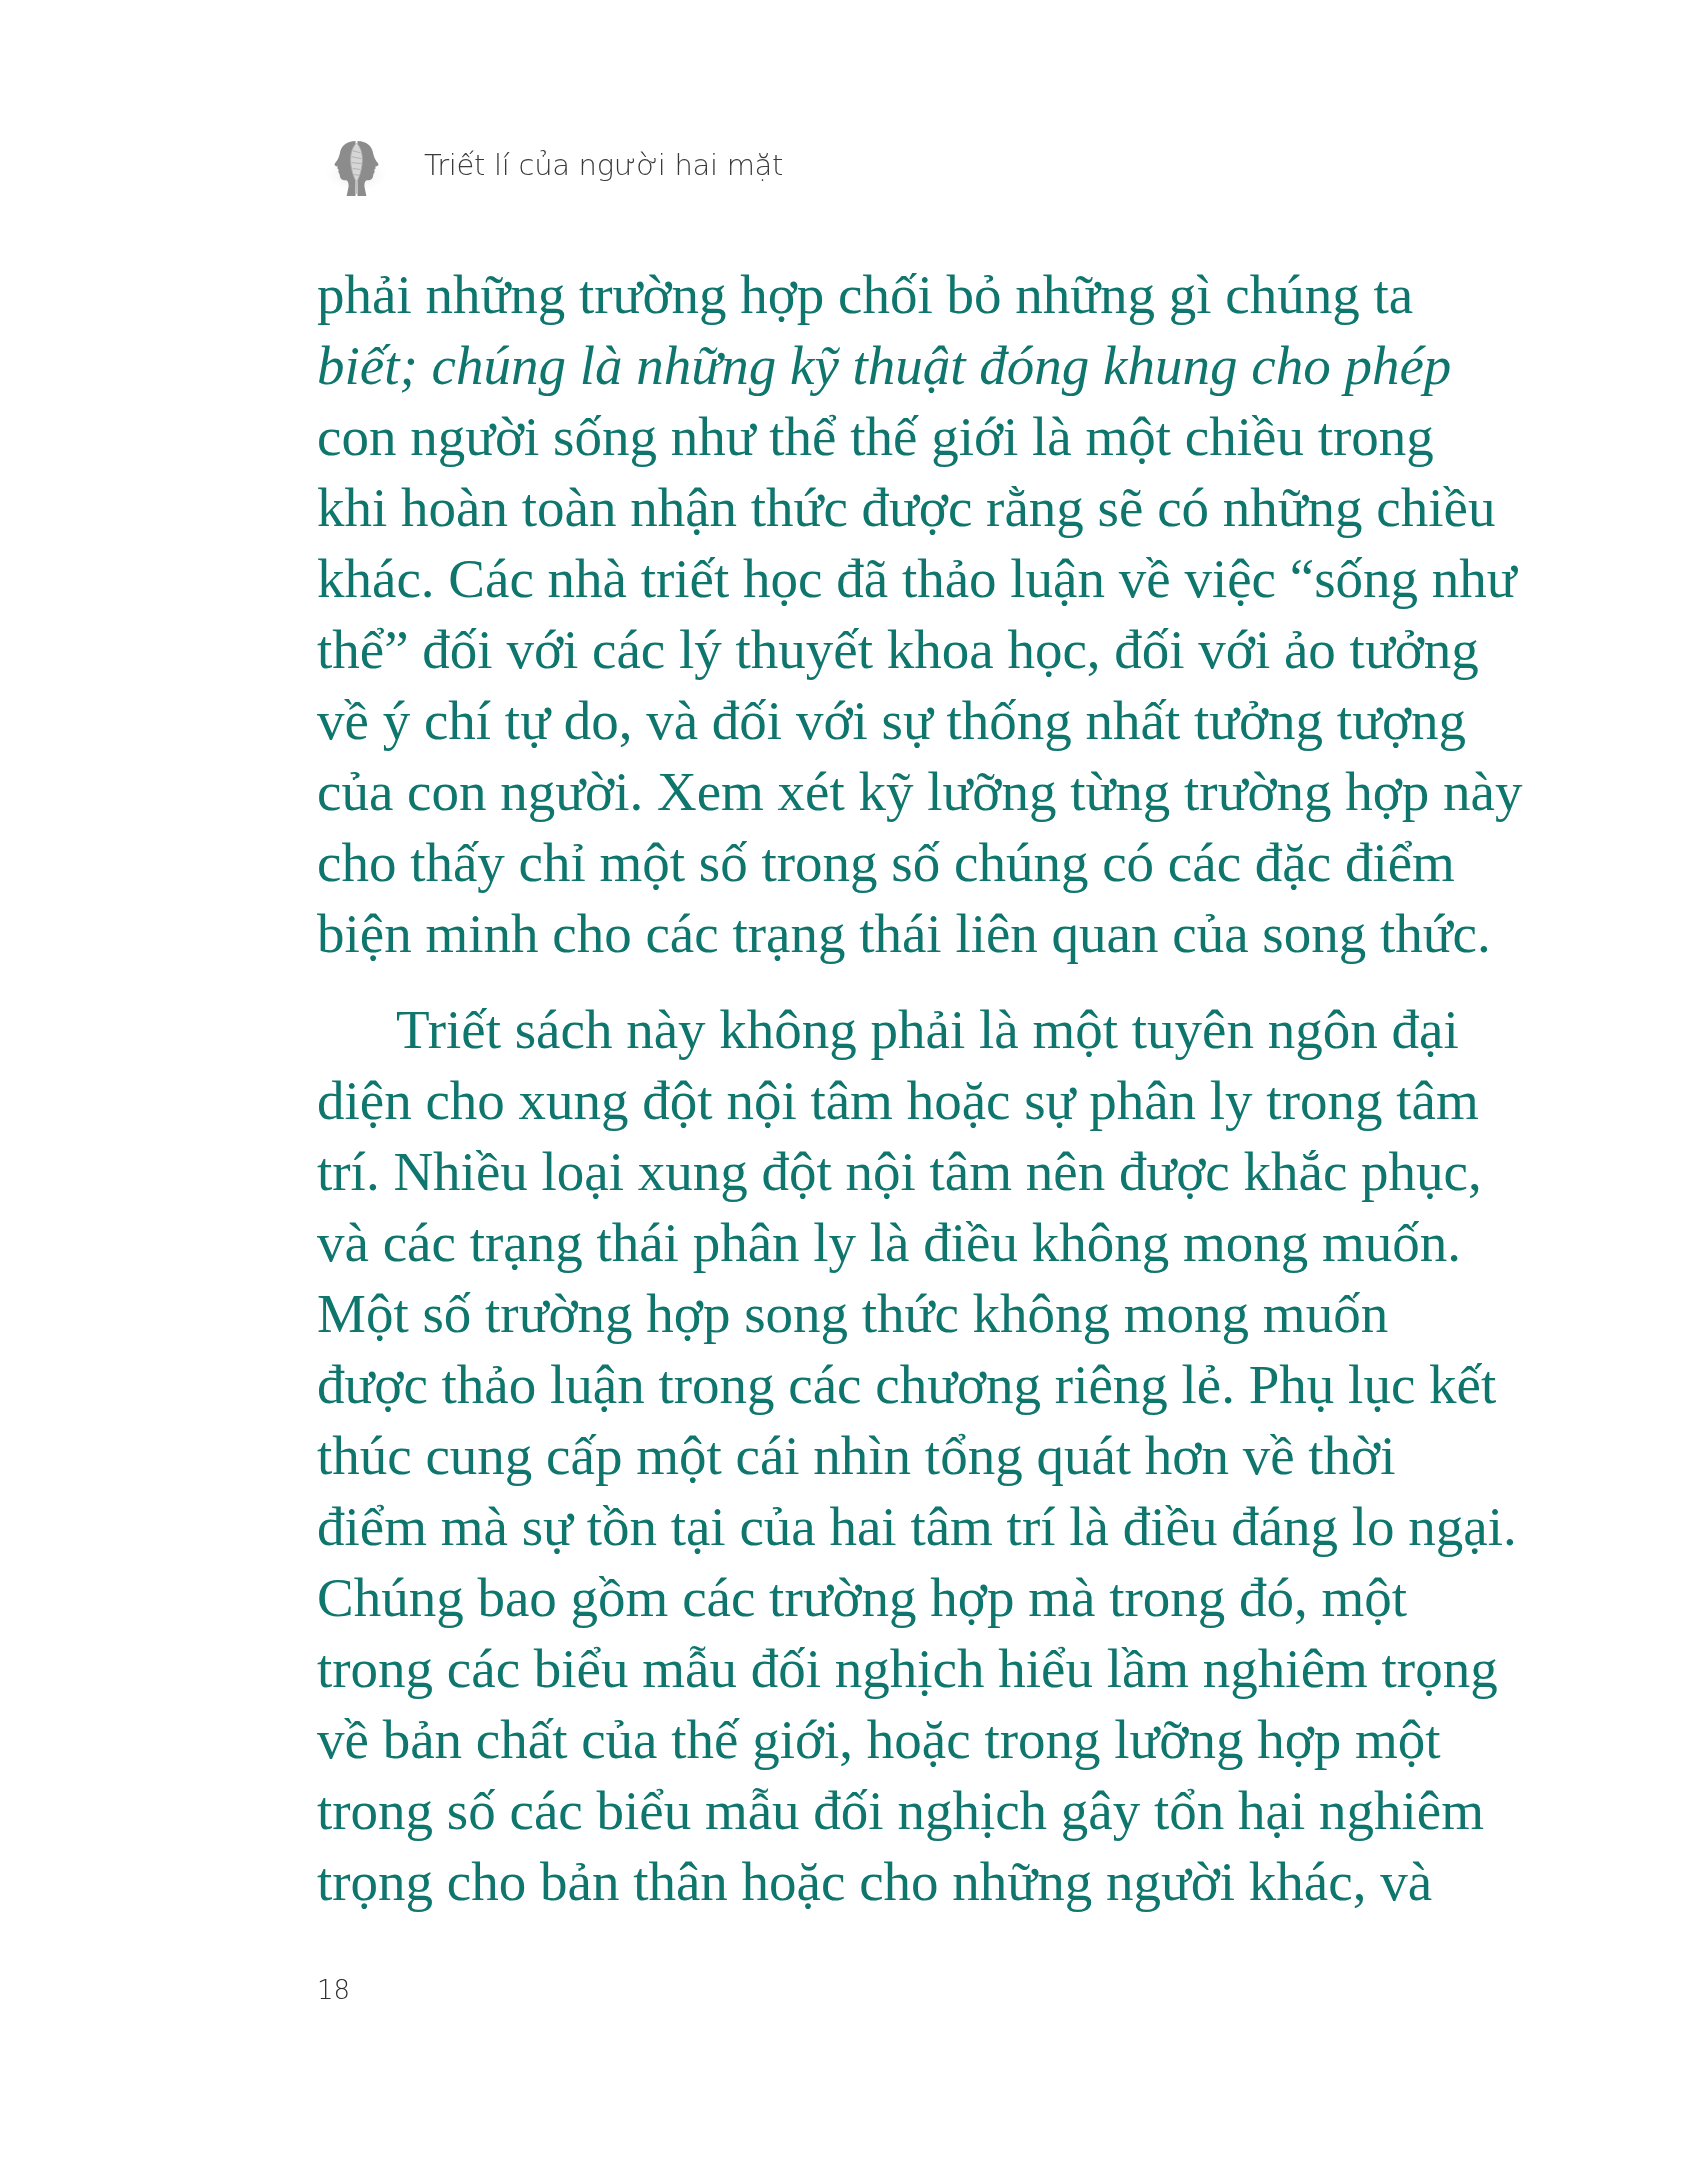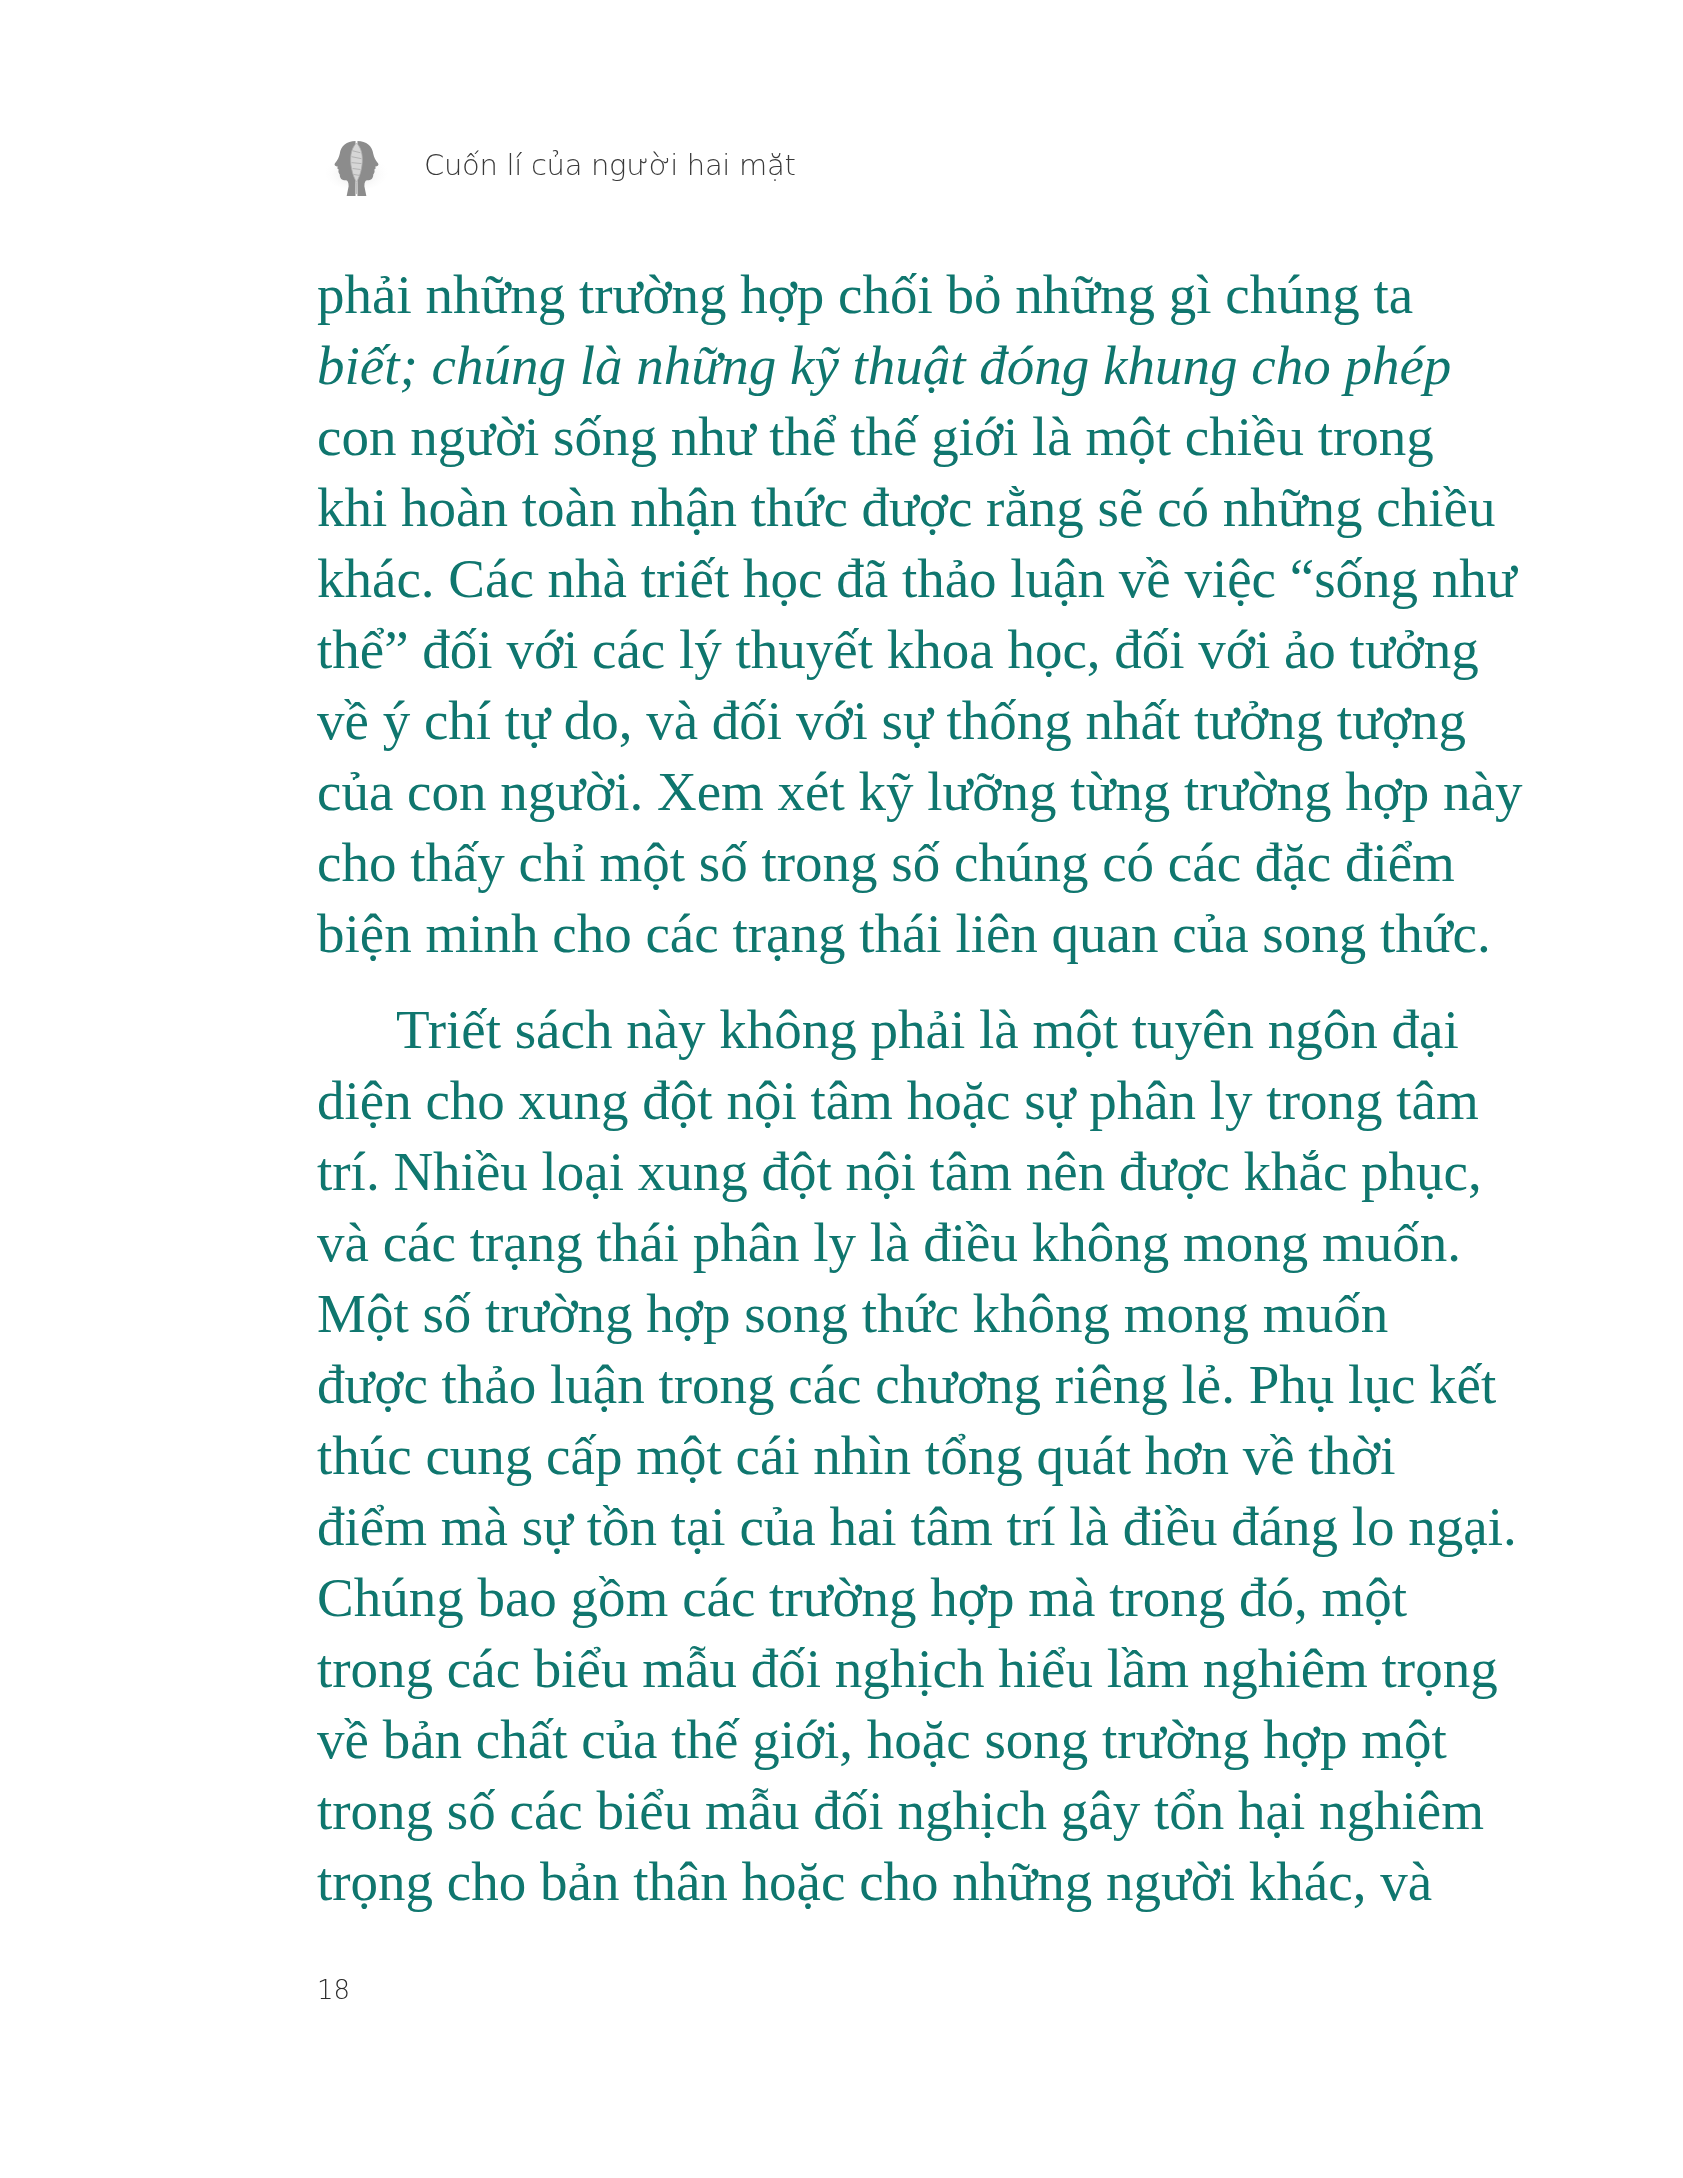--- a/index.html
+++ b/index.html
@@ -51,21 +51,21 @@
       <ellipse cx="32" cy="36" rx="32" ry="18" fill="url(#glow)"></ellipse>
 
       <path d="M31 4 C22 4 16 9 15 17 C14 21 13 23 10 27 C9 29 11 30 13 30 C12 32 13 33 14 33 C13 35 14 37 15 38 C15 42 17 44 21 44 C23 44 24 46 24 50 L22 60 L31 60 Z" fill="#8c8c8c"></path>
 
       <path d="M33 4 C42 4 48 9 49 17 C50 21 51 23 54 27 C55 29 53 30 51 30 C52 32 51 33 50 33 C51 35 50 37 49 38 C49 42 47 44 43 44 C41 44 40 46 40 50 L42 60 L33 60 Z" fill="#8c8c8c"></path>
 
       <path d="M32 6 C38 12 39 22 37 32 C36 38 34 42 32 46 C30 42 28 38 27 32 C25 22 26 12 32 6 Z" fill="#d6d6d6" stroke="#b0b0b0" stroke-width="0.8"></path>
       <path d="M28 14 L36 16 M27 20 L37 22 M27 26 L37 27 M28 32 L36 33 M29 38 L35 39" stroke="#a8a8a8" stroke-width="0.8" fill="none"></path>
       <line x1="32" y1="46" x2="32" y2="58" stroke="#bdbdbd" stroke-width="1"></line>
     </svg>
-    <span class="head-title">Cuốn lí của người hai mặt</span>
+    <span class="head-title">Triết lí của người hai mặt</span>
   </div>
 
   <div class="body-text">
     <div class="para">
       <span class="line"><span style="white-space: nowrap;">phải những trường hợp chối bỏ những gì chúng ta</span></span>
       <span class="line"><span style="white-space: nowrap; font-style: italic;">biết; chúng là những kỹ thuật đóng khung cho phép</span></span>
       <span class="line"><span style="white-space: nowrap; margin-top: 47px;">con người sống như thể thế giới là một chiều trong</span></span>
       <span class="line"><span style="white-space: nowrap;">khi hoàn toàn nhận thức được rằng sẽ có những chiều</span></span>
       <span class="line"><span style="white-space: nowrap;">khác. Các nhà triết học đã thảo luận về việc “sống như</span></span>
       <span class="line"><span style="white-space: nowrap;">thể” đối với các lý thuyết khoa học, đối với ảo tưởng</span></span>
@@ -78,21 +78,21 @@
       <span class="line indent"><span style="white-space: nowrap;">Triết sách này không phải là một tuyên ngôn đại</span></span>
       <span class="line"><span style="white-space: nowrap;">diện cho xung đột nội tâm hoặc sự phân ly trong tâm</span></span>
       <span class="line"><span style="white-space: nowrap;">trí. Nhiều loại xung đột nội tâm nên được khắc phục,</span></span>
       <span class="line"><span style="white-space: nowrap;">và các trạng thái phân ly là điều không mong muốn.</span></span>
       <span class="line"><span style="white-space: nowrap;">Một số trường hợp song thức không mong muốn</span></span>
       <span class="line"><span style="white-space: nowrap; margin-top: 44px;">được thảo luận trong các chương riêng lẻ. Phụ lục kết</span></span>
       <span class="line"><span style="white-space: nowrap;">thúc cung cấp một cái nhìn tổng quát hơn về thời</span></span>
       <span class="line"><span style="white-space: nowrap;">điểm mà sự tồn tại của hai tâm trí là điều đáng lo ngại.</span></span>
       <span class="line"><span style="white-space: nowrap;">Chúng bao gồm các trường hợp mà trong đó, một</span></span>
       <span class="line"><span style="white-space: nowrap;">trong các biểu mẫu đối nghịch hiểu lầm nghiêm trọng</span></span>
-      <span class="line"><span style="white-space: nowrap;">về bản chất của thế giới, hoặc song trường hợp một</span></span>
+      <span class="line"><span style="white-space: nowrap;">về bản chất của thế giới, hoặc trong lưỡng hợp một</span></span>
       <span class="line"><span style="white-space: nowrap;">trong số các biểu mẫu đối nghịch gây tổn hại nghiêm</span></span>
       <span class="line"><span style="white-space: nowrap;">trọng cho bản thân hoặc cho những người khác, và</span></span>
     </div>
   </div>
 
   <div class="page-number">18</div>
 </div>
 
 
 </body></html>

